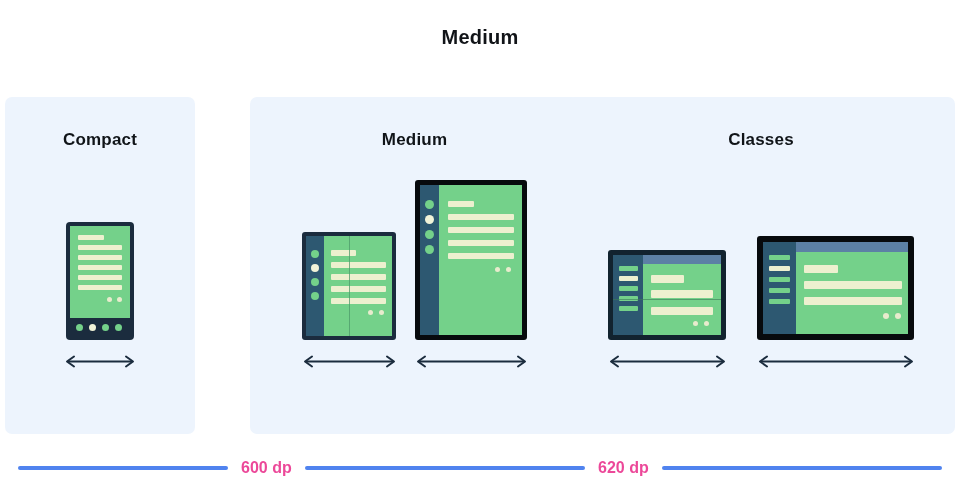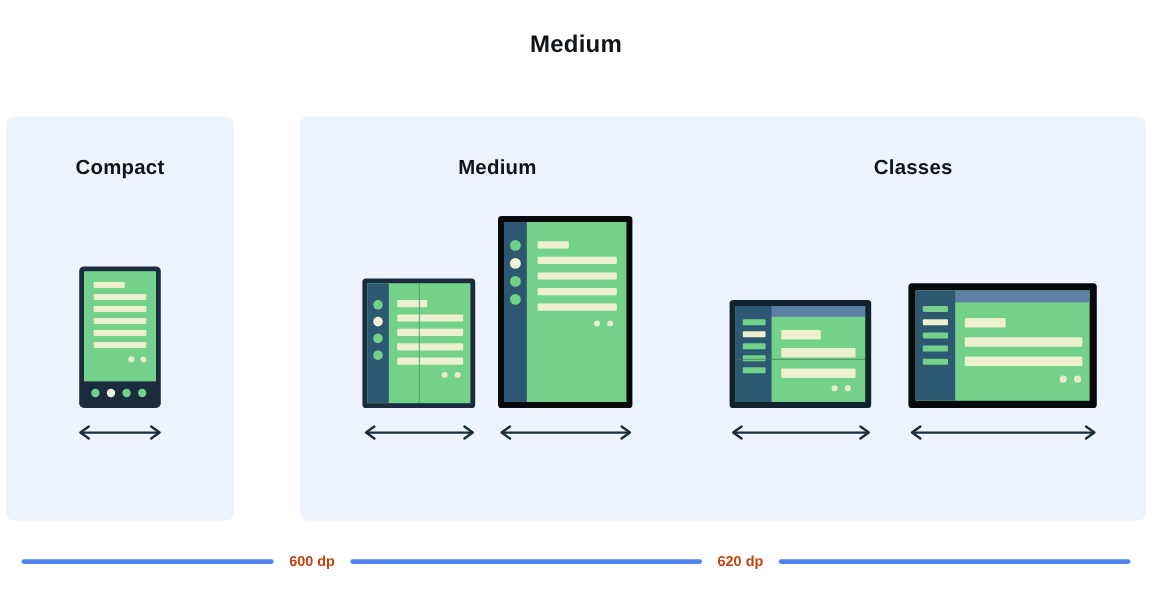--- a/index.html
+++ b/index.html
@@ -86,21 +86,21 @@
   .scale{position:absolute;left:0;top:443px;width:960px;height:50px;}
   .scale-row{
     position:absolute;left:18px;right:18px;top:16px;
     display:flex;align-items:center;
   }
   .sline{height:4px;background:#5083ef;border-radius:2px;}
   .sline-a{flex:0 0 210px;}
   .sline-b{flex:1;}
   .sline-c{flex:1;}
   .dp-label{
-    font-size:12px;font-weight:bold;color:#c2410c;
+    font-size:16px;font-weight:bold;color:#ec4899;
     padding:0 13px;white-space:nowrap;line-height:18px;
   }
 </style>
 </head>
 <body>
 
 <div class="stage">
 
   <div class="header">
     <div class="title">Medium</div>

